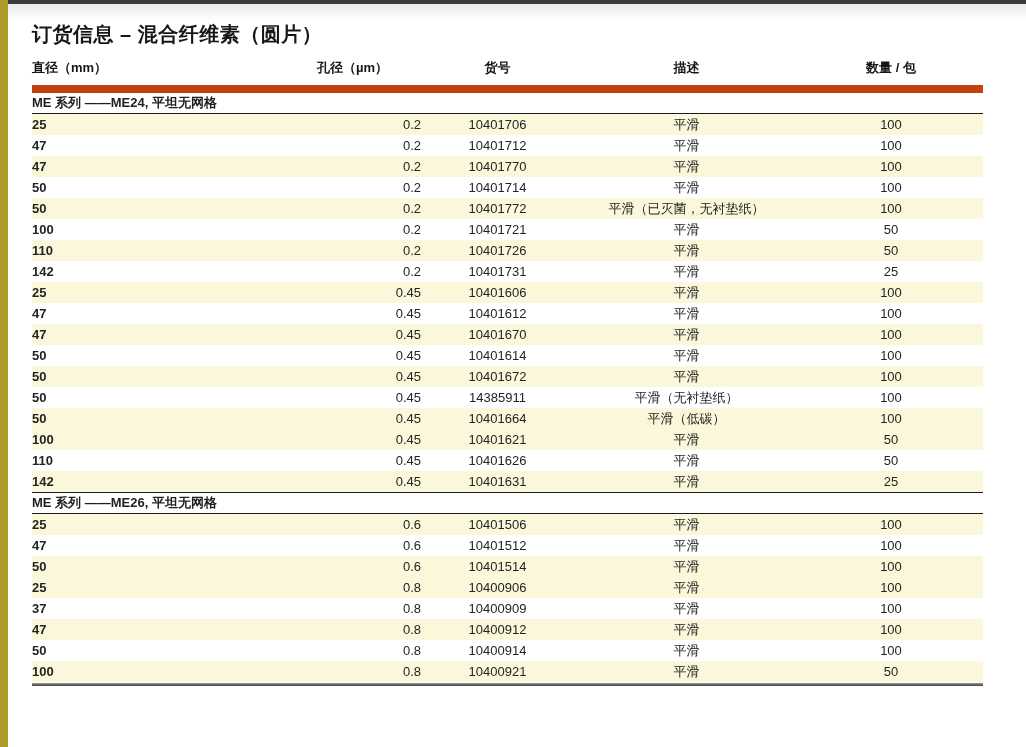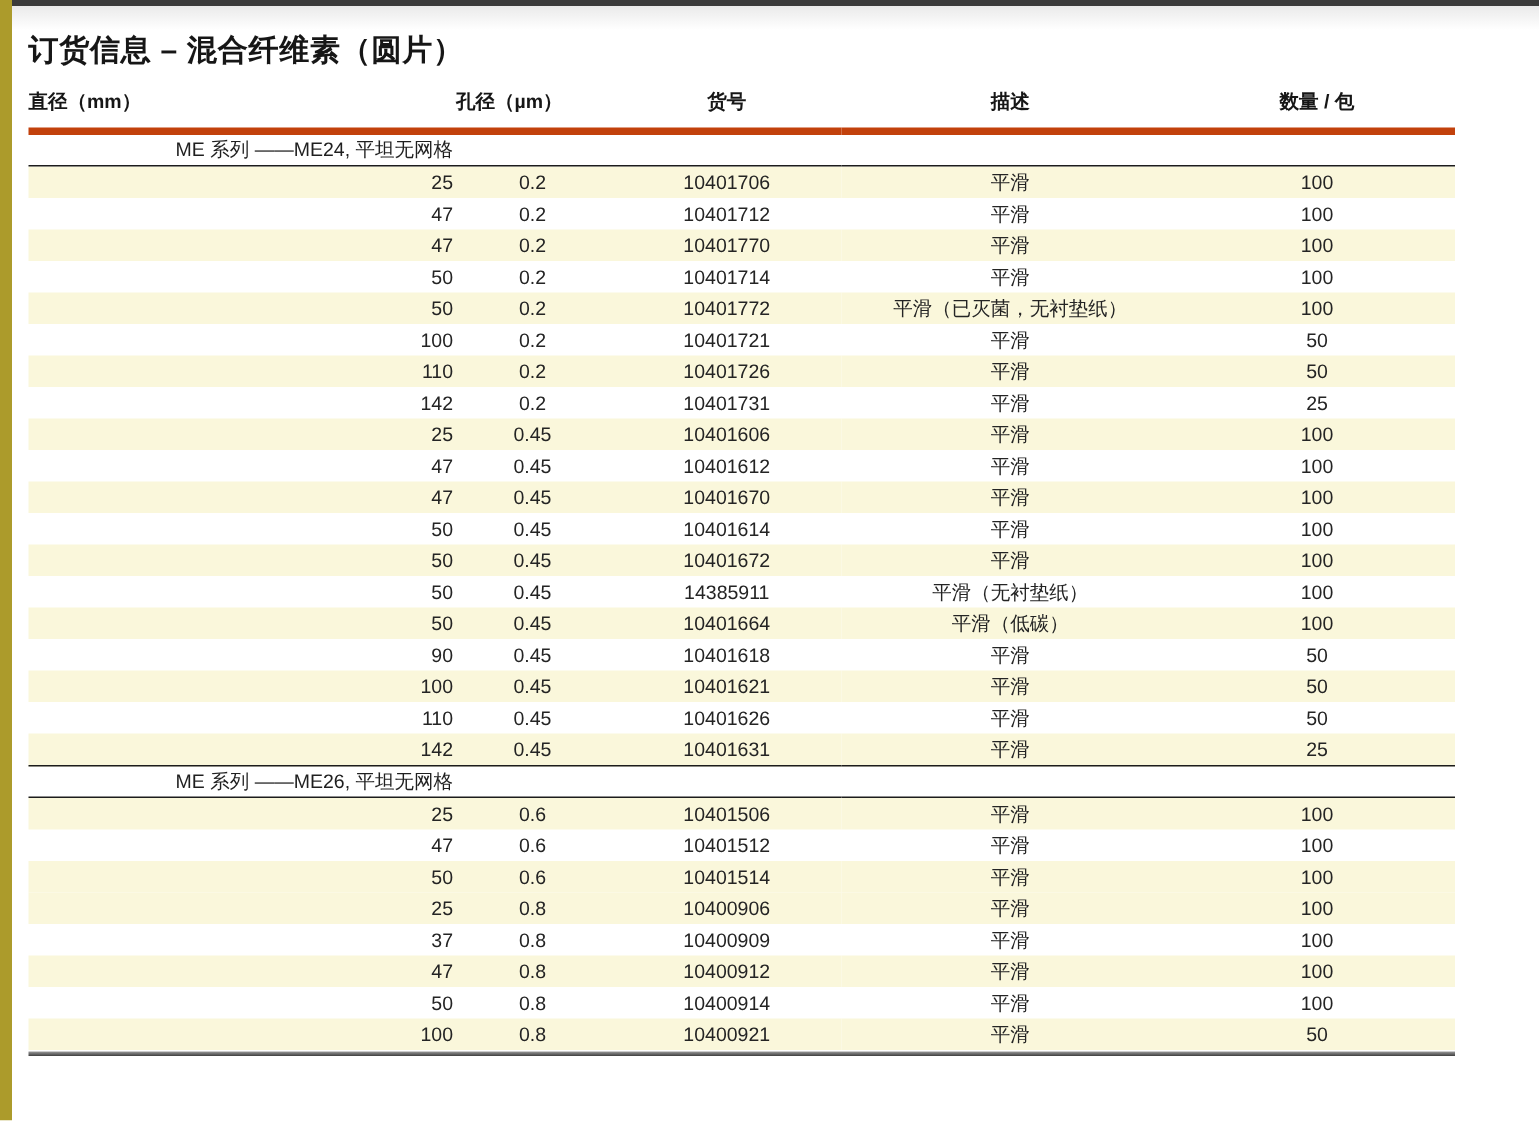--- a/index.html
+++ b/index.html
@@ -6,51 +6,51 @@
   body{
     width:1026px;height:747px;position:relative;overflow:hidden;
     background:#ffffff;
     font-family:"Liberation Sans","DejaVu Sans",sans-serif;
     color:#1f1f1f;
   }
   .top-bar{position:absolute;top:0;left:8px;width:1018px;height:4px;background:#3b3b3b;}
   .top-fade{position:absolute;top:4px;left:8px;width:1018px;height:16px;
     background:linear-gradient(#eaeaea,#ffffff);}
   .left-bar{position:absolute;top:0;left:0;width:8px;height:747px;background:#ac9b2b;}
-  .content{position:absolute;left:19px;top:0;width:951px;}
+  .content{position:absolute;left:32px;top:0;width:951px;}
   h1{
     margin:22px 0 0 0;font-size:20px;line-height:24px;font-weight:bold;
     color:#161616;letter-spacing:0.5px;white-space:nowrap;
   }
   table{
     border-collapse:collapse;table-layout:fixed;width:951px;margin:0;
   }
   col.c0{width:283px;} col.c1{width:106px;} col.c2{width:153px;}
   col.c3{width:225px;} col.c4{width:184px;}
   thead th{
     font-size:13px;font-weight:bold;color:#161616;
     padding:13px 0 8px 0;vertical-align:bottom;
-    border-bottom:5px solid #c2410c;white-space:nowrap;
+    border-bottom:8px solid #c2410c;white-space:nowrap;
   }
   thead th.al{text-align:left;}
   thead th.ac{text-align:center;}
   thead th.pl{padding-left:2px;}
   tr.section-row td{
     height:20px;line-height:20px;font-size:13px;color:#1f1f1f;
     border-top:1px solid #1c1c1c;border-bottom:1px solid #1c1c1c;
     padding:0;white-space:nowrap;overflow:visible;
   }
   tr.section-row.first td{border-top:none;}
   tr.data-row td{
     height:21px;line-height:21px;font-size:13px;color:#242424;
     padding:0;white-space:nowrap;
   }
   tr.data-row.stripe td{background:#faf7db;}
-  td.col0{text-align:right;}
-  td.col1{text-align:center;padding-left:2px;margin-left:21px;}
+  td.col0{text-align:left;font-weight:bold;}
+  td.col1{text-align:right;padding-left:2px;margin-left:21px;}
   td.col2,td.col3,td.col4{text-align:center;}
   .bottom-rule{
     width:951px;height:3px;margin-top:1px;
     background:linear-gradient(#9a9a9a,#3f3f3f);
   }
 </style>
 </head>
 <body>
 
 <div class="top-bar"></div>
@@ -183,27 +183,20 @@
           <td class="col3">平滑（无衬垫纸）</td>
           <td class="col4">100</td>
         </tr>
         <tr class="data-row stripe">
           <td class="col0">50</td>
           <td class="col1">0.45</td>
           <td class="col2">10401664</td>
           <td class="col3">平滑（低碳）</td>
           <td class="col4">100</td>
         </tr>
-        <tr class="data-row">
-          <td class="col0">90</td>
-          <td class="col1">0.45</td>
-          <td class="col2">10401618</td>
-          <td class="col3">平滑</td>
-          <td class="col4">50</td>
-        </tr>
         <tr class="data-row stripe">
           <td class="col0">100</td>
           <td class="col1">0.45</td>
           <td class="col2">10401621</td>
           <td class="col3">平滑</td>
           <td class="col4">50</td>
         </tr>
         <tr class="data-row">
           <td class="col0">110</td>
           <td class="col1">0.45</td>

